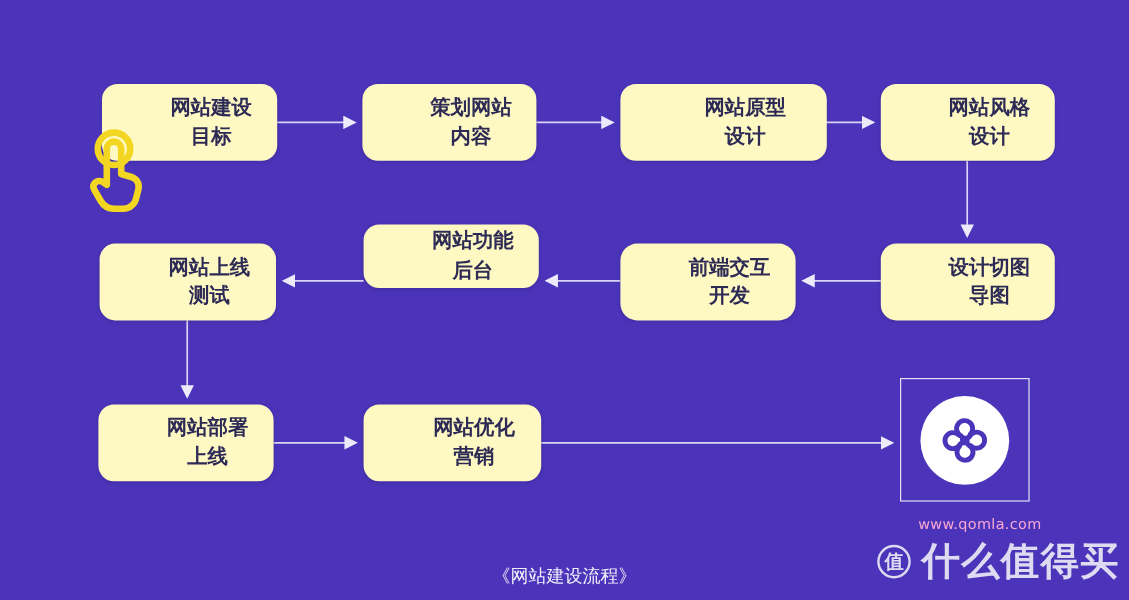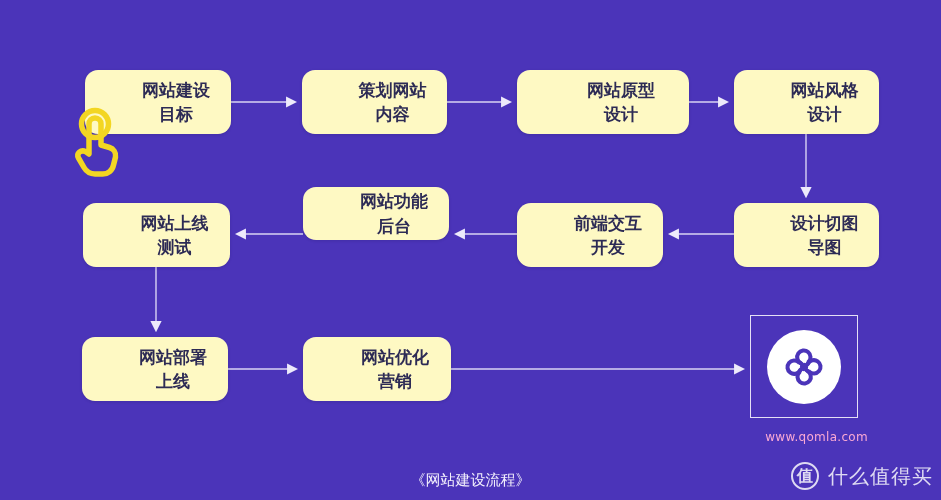--- a/index.html
+++ b/index.html
@@ -106,22 +106,22 @@
     width: 28px; height: 28px;
     border: 2px solid rgba(255,255,255,0.82);
     border-radius: 50%;
     display: flex;
     align-items: center;
     justify-content: center;
     font-size: 16px;
     font-weight: 700;
   }
   .wm-text {
-    font-size: 20px;
-    font-weight: 400;
+    font-size: 32px;
+    font-weight: 700;
     letter-spacing: 1px;
   }
 </style>
 </head>
 <body>
 
 <div class="canvas">
 
   <svg class="connector-layer" viewBox="0 0 941 500" xmlns="http://www.w3.org/2000/svg">
     <defs>

